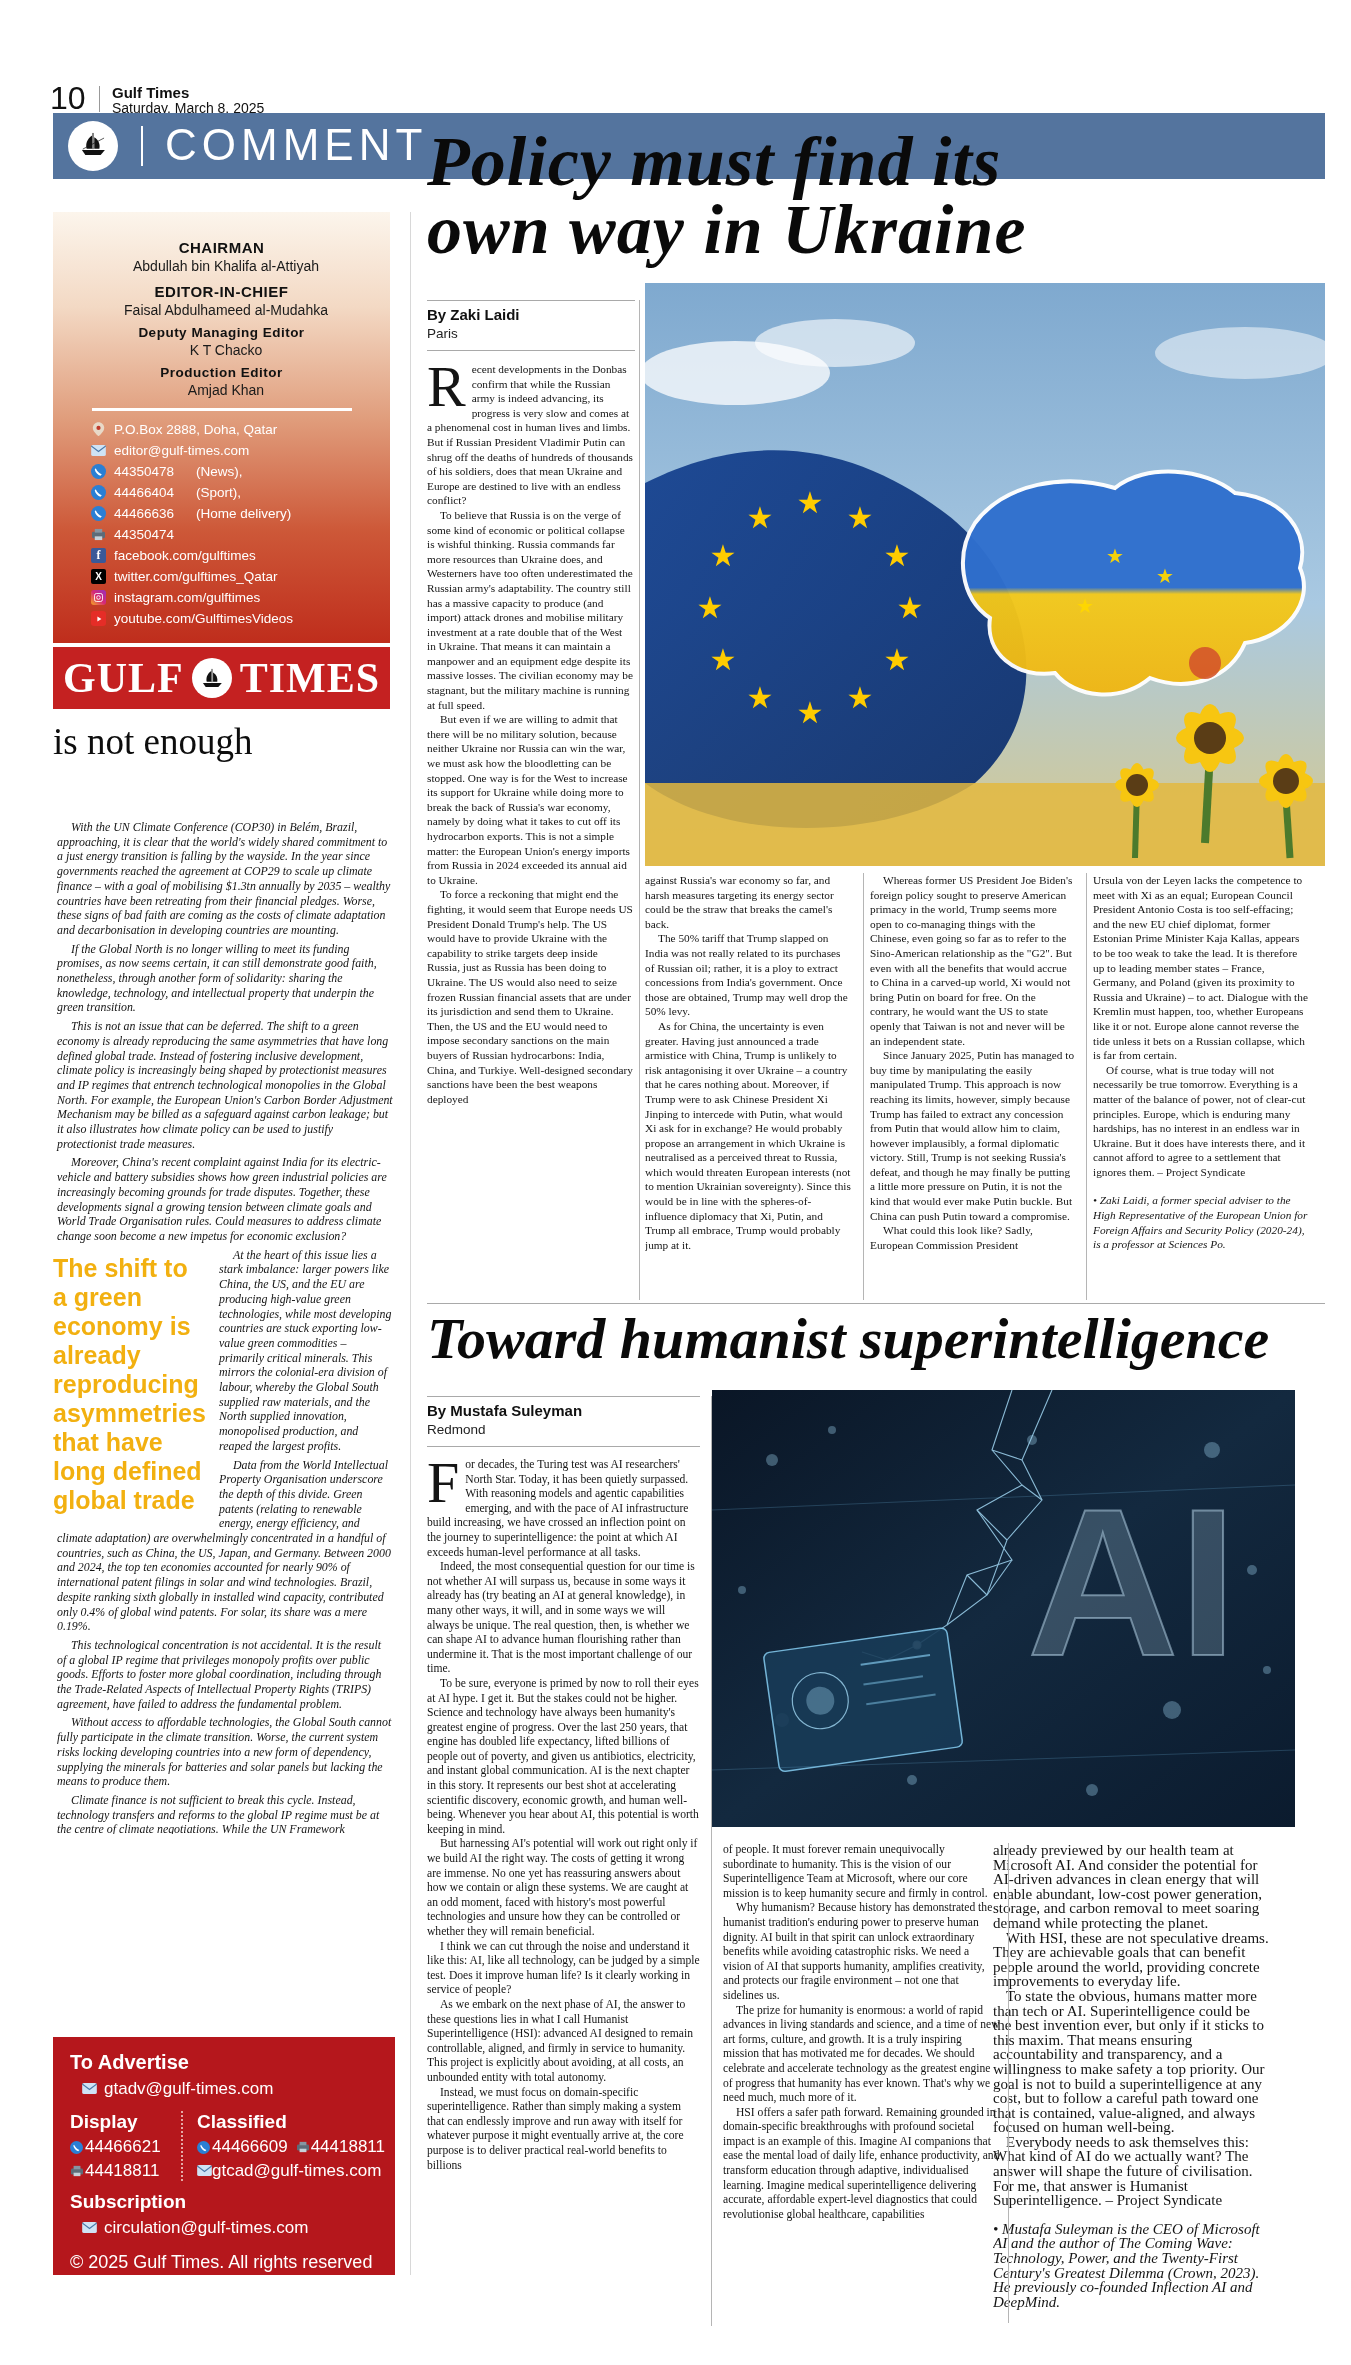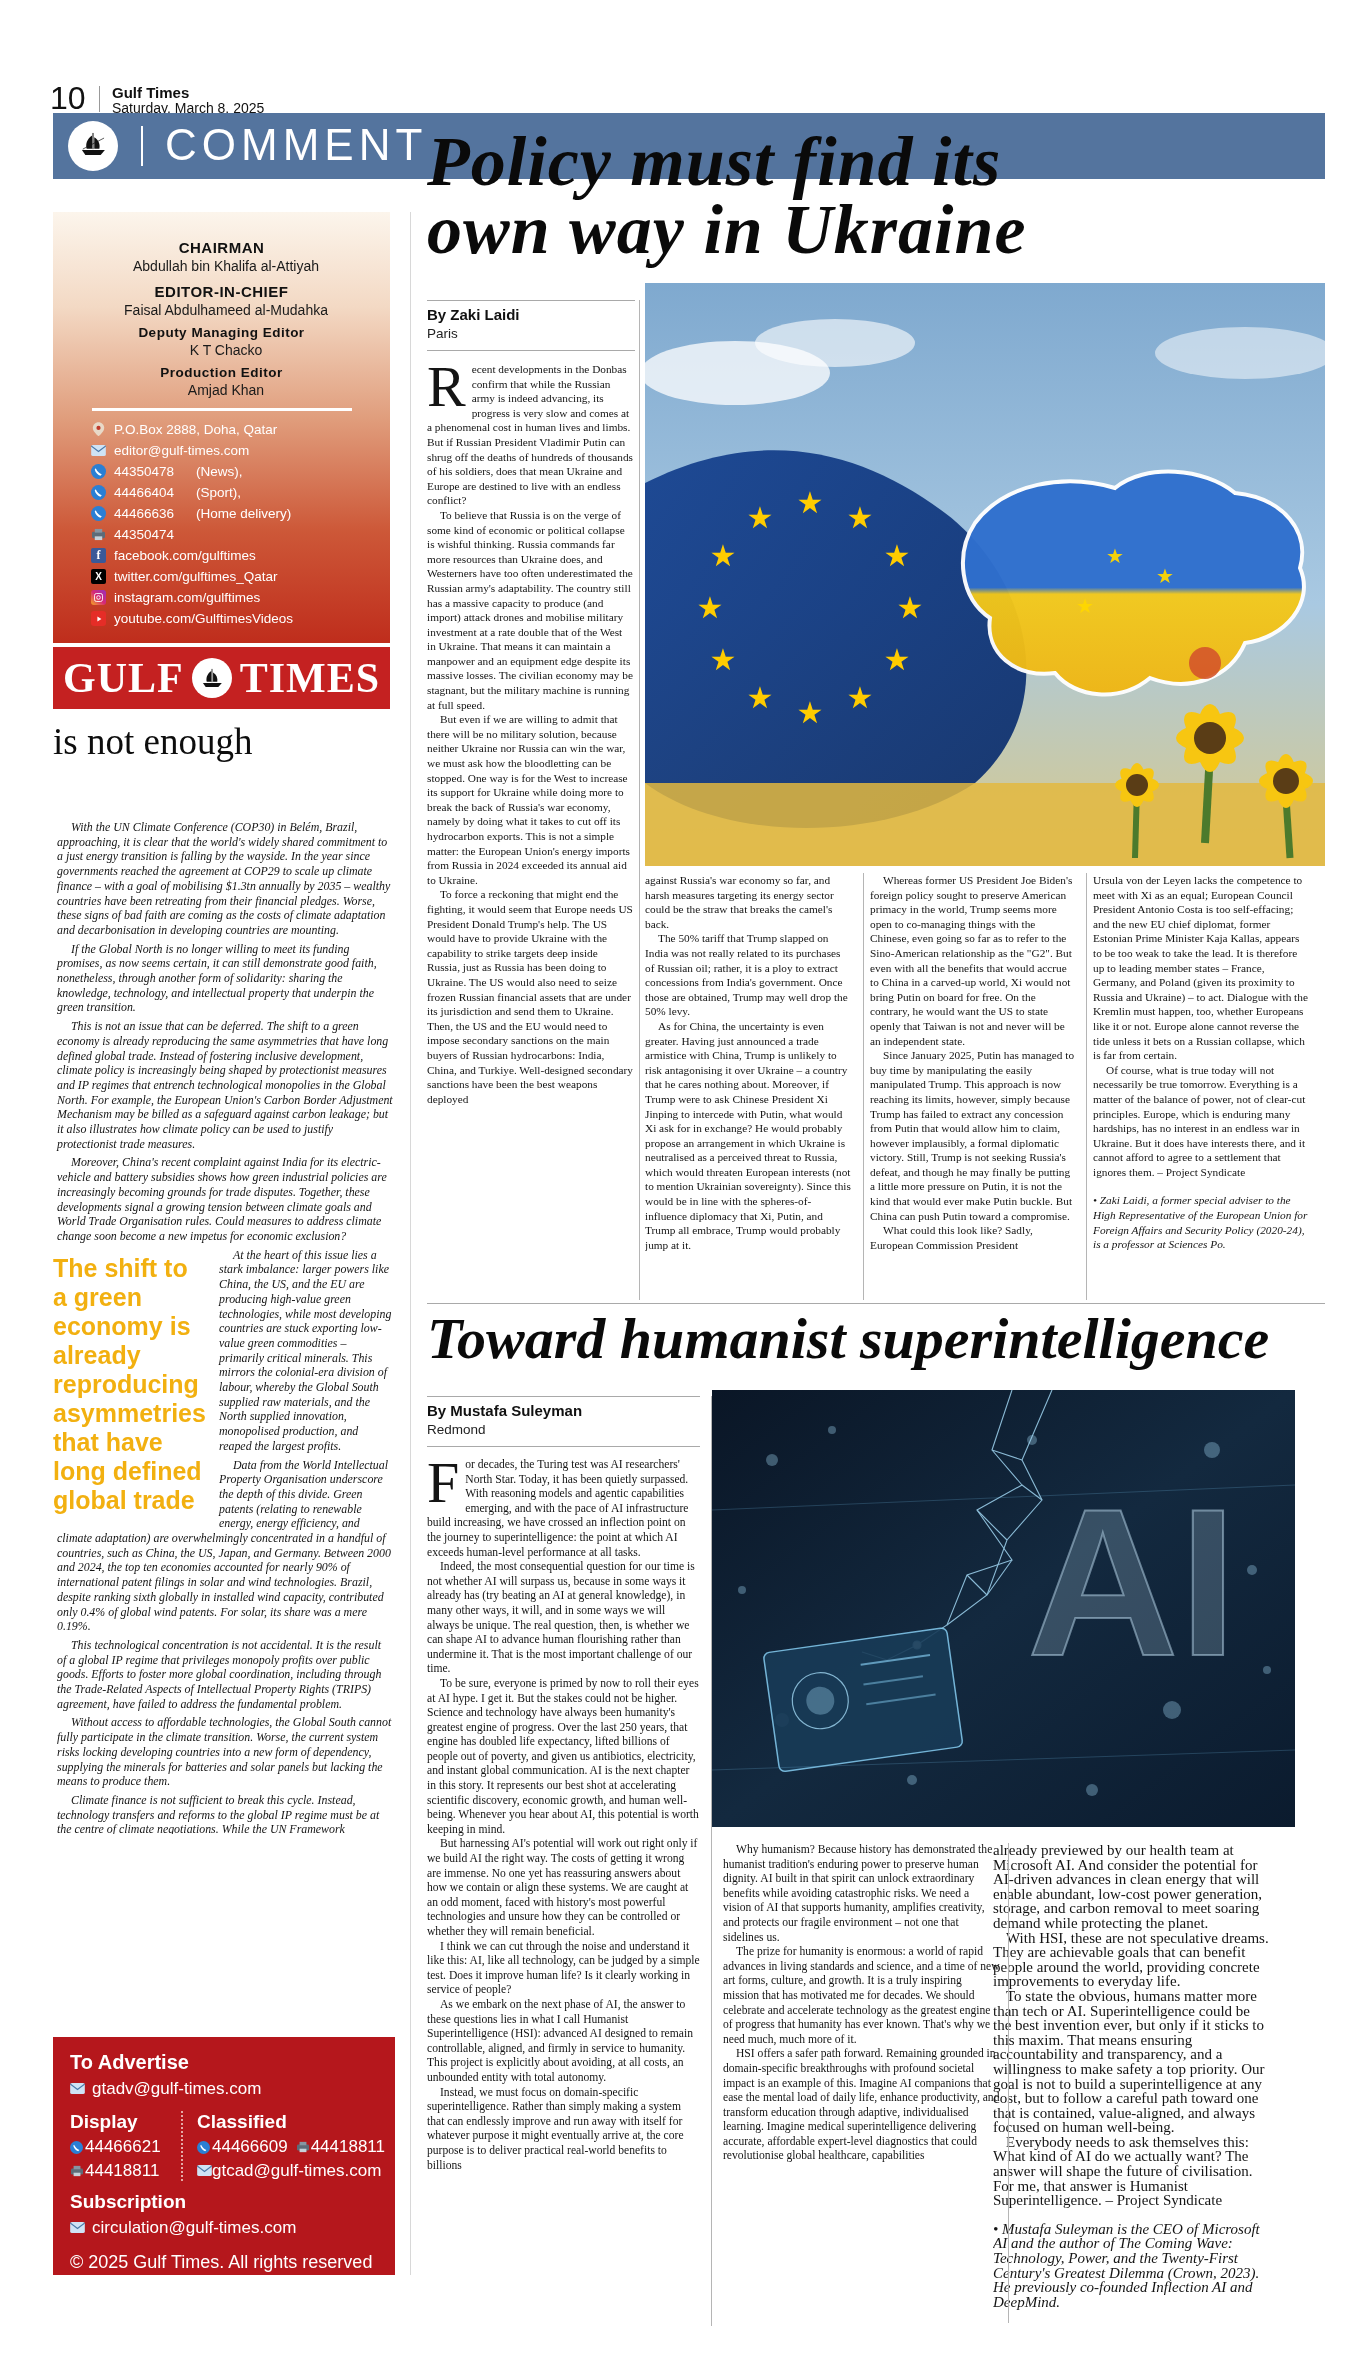--- a/index.html
+++ b/index.html
@@ -74,21 +74,21 @@
   #su-col2{left:723px;top:1843px;width:277px;height:482px;font-size:11.6px;}
   #su-col3{left:993px;top:1843px;width:278px;height:482px;font-size:15px;font-family:Liberation Serif, serif;}
   #su-vrule1{left:711px;top:1396px;height:930px;}
   #su-vrule2{left:1008px;top:1843px;height:480px;}
   #ai-photo{left:712px;top:1390px;width:583px;height:437px;}
   
   #adbox{left:53px;top:2037px;width:342px;height:238px;background:#b5171c;color:#fff;
      font-family:"Liberation Sans",sans-serif;}
   #adbox .inner{position:absolute;left:17px;top:14px;right:10px;}
   .ad-title{font-weight:bold;font-size:20px;}
-  .ad-row{display:flex;align-items:center;gap:7px;font-size:17px;margin-top:5px;}
+  .ad-row{display:flex;align-items:center;gap:7px;font-size:17px;margin-top:5px;margin-left:12px;}
   .ad-cols{display:flex;margin-top:12px;}
   .ad-col-l{width:112px;}
   .ad-col-r{padding-left:14px;border-left:2px dotted #e4aaa6;}
   .ad-sub{font-weight:bold;font-size:19px;}
   .ad-num{display:flex;align-items:center;gap:0;font-size:17px;margin-top:4px;}
   .ad-copy{font-size:18px;margin-top:14px;}
   .adicon{width:15px;height:13px;flex:0 0 15px;display:inline-flex;}
   
   #main-vrule{left:410px;top:212px;height:2063px;background:#d8d8d8;width:1px;}
 </style>
@@ -419,20 +419,21 @@
   <div class="abs col" id="su-col1">
     <p class="cont"><span class="dropcap">F</span><span>or decades, the Turing test was AI researchers' North Star. Today, it has been quietly surpassed. With reasoning models and agentic capabilities emerging, and with the pace of AI infrastructure build increasing, we have crossed an inflection point on the journey to superintelligence: the point at which AI exceeds human-level performance at all tasks.</span></p>
     <p>Indeed, the most consequential question for our time is not whether AI will surpass us, because in some ways it already has (try beating an AI at general knowledge), in many other ways, it will, and in some ways we will always be unique. The real question, then, is whether we can shape AI to advance human flourishing rather than undermine it. That is the most important challenge of our time.</p>
     <p>To be sure, everyone is primed by now to roll their eyes at AI hype. I get it. But the stakes could not be higher. Science and technology have always been humanity's greatest engine of progress. Over the last 250 years, that engine has doubled life expectancy, lifted billions of people out of poverty, and given us antibiotics, electricity, and instant global communication. AI is the next chapter in this story. It represents our best shot at accelerating scientific discovery, economic growth, and human well-being. Whenever you hear about AI, this potential is worth keeping in mind.</p>
     <p>But harnessing AI's potential will work out right only if we build AI the right way. The costs of getting it wrong are immense. No one yet has reassuring answers about how we contain or align these systems. We are caught at an odd moment, faced with history's most powerful technologies and unsure how they can be controlled or whether they will remain beneficial.</p>
     <p>I think we can cut through the noise and understand it like this: AI, like all technology, can be judged by a simple test. Does it improve human life? Is it clearly working in service of people?</p>
     <p>As we embark on the next phase of AI, the answer to these questions lies in what I call Humanist Superintelligence (HSI): advanced AI designed to remain controllable, aligned, and firmly in service to humanity. This project is explicitly about avoiding, at all costs, an unbounded entity with total autonomy.</p>
     <p>Instead, we must focus on domain-specific superintelligence. Rather than simply making a system that can endlessly improve and run away with itself for whatever purpose it might eventually arrive at, the core purpose is to deliver practical real-world benefits to billions</p>
   </div>
   <div class="abs col" id="su-col2">
+    <p class="cont">of people. It must forever remain unequivocally subordinate to humanity. This is the vision of our Superintelligence Team at Microsoft, where our core mission is to keep humanity secure and firmly in control.</p>
     <p>Why humanism? Because history has demonstrated the humanist tradition's enduring power to preserve human dignity. AI built in that spirit can unlock extraordinary benefits while avoiding catastrophic risks. We need a vision of AI that supports humanity, amplifies creativity, and protects our fragile environment – not one that sidelines us.</p>
     <p>The prize for humanity is enormous: a world of rapid advances in living standards and science, and a time of new art forms, culture, and growth. It is a truly inspiring mission that has motivated me for decades. We should celebrate and accelerate technology as the greatest engine of progress that humanity has ever known. That's why we need much, much more of it.</p>
     <p>HSI offers a safer path forward. Remaining grounded in domain-specific breakthroughs with profound societal impact is an example of this. Imagine AI companions that ease the mental load of daily life, enhance productivity, and transform education through adaptive, individualised learning. Imagine medical superintelligence delivering accurate, affordable expert-level diagnostics that could revolutionise global healthcare, capabilities</p>
   </div>
   <div class="abs col" id="su-col3">
     <p class="cont">already previewed by our health team at Microsoft AI. And consider the potential for AI-driven advances in clean energy that will enable abundant, low-cost power generation, storage, and carbon removal to meet soaring demand while protecting the planet.</p>
     <p>With HSI, these are not speculative dreams. They are achievable goals that can benefit people around the world, providing concrete improvements to everyday life.</p>
     <p>To state the obvious, humans matter more than tech or AI. Superintelligence could be the best invention ever, but only if it sticks to this maxim. That means ensuring accountability and transparency, and a willingness to make safety a top priority. Our goal is not to build a superintelligence at any cost, but to follow a careful path toward one that is contained, value-aligned, and always focused on human well-being.</p>
     <p>Everybody needs to ask themselves this: What kind of AI do we actually want? The answer will shape the future of civilisation. For me, that answer is Humanist Superintelligence. – Project Syndicate</p>
     <p class="bio">• Mustafa Suleyman is the CEO of Microsoft AI and the author of The Coming Wave: Technology, Power, and the Twenty-First Century's Greatest Dilemma (Crown, 2023). He previously co-founded Inflection AI and DeepMind.</p>

